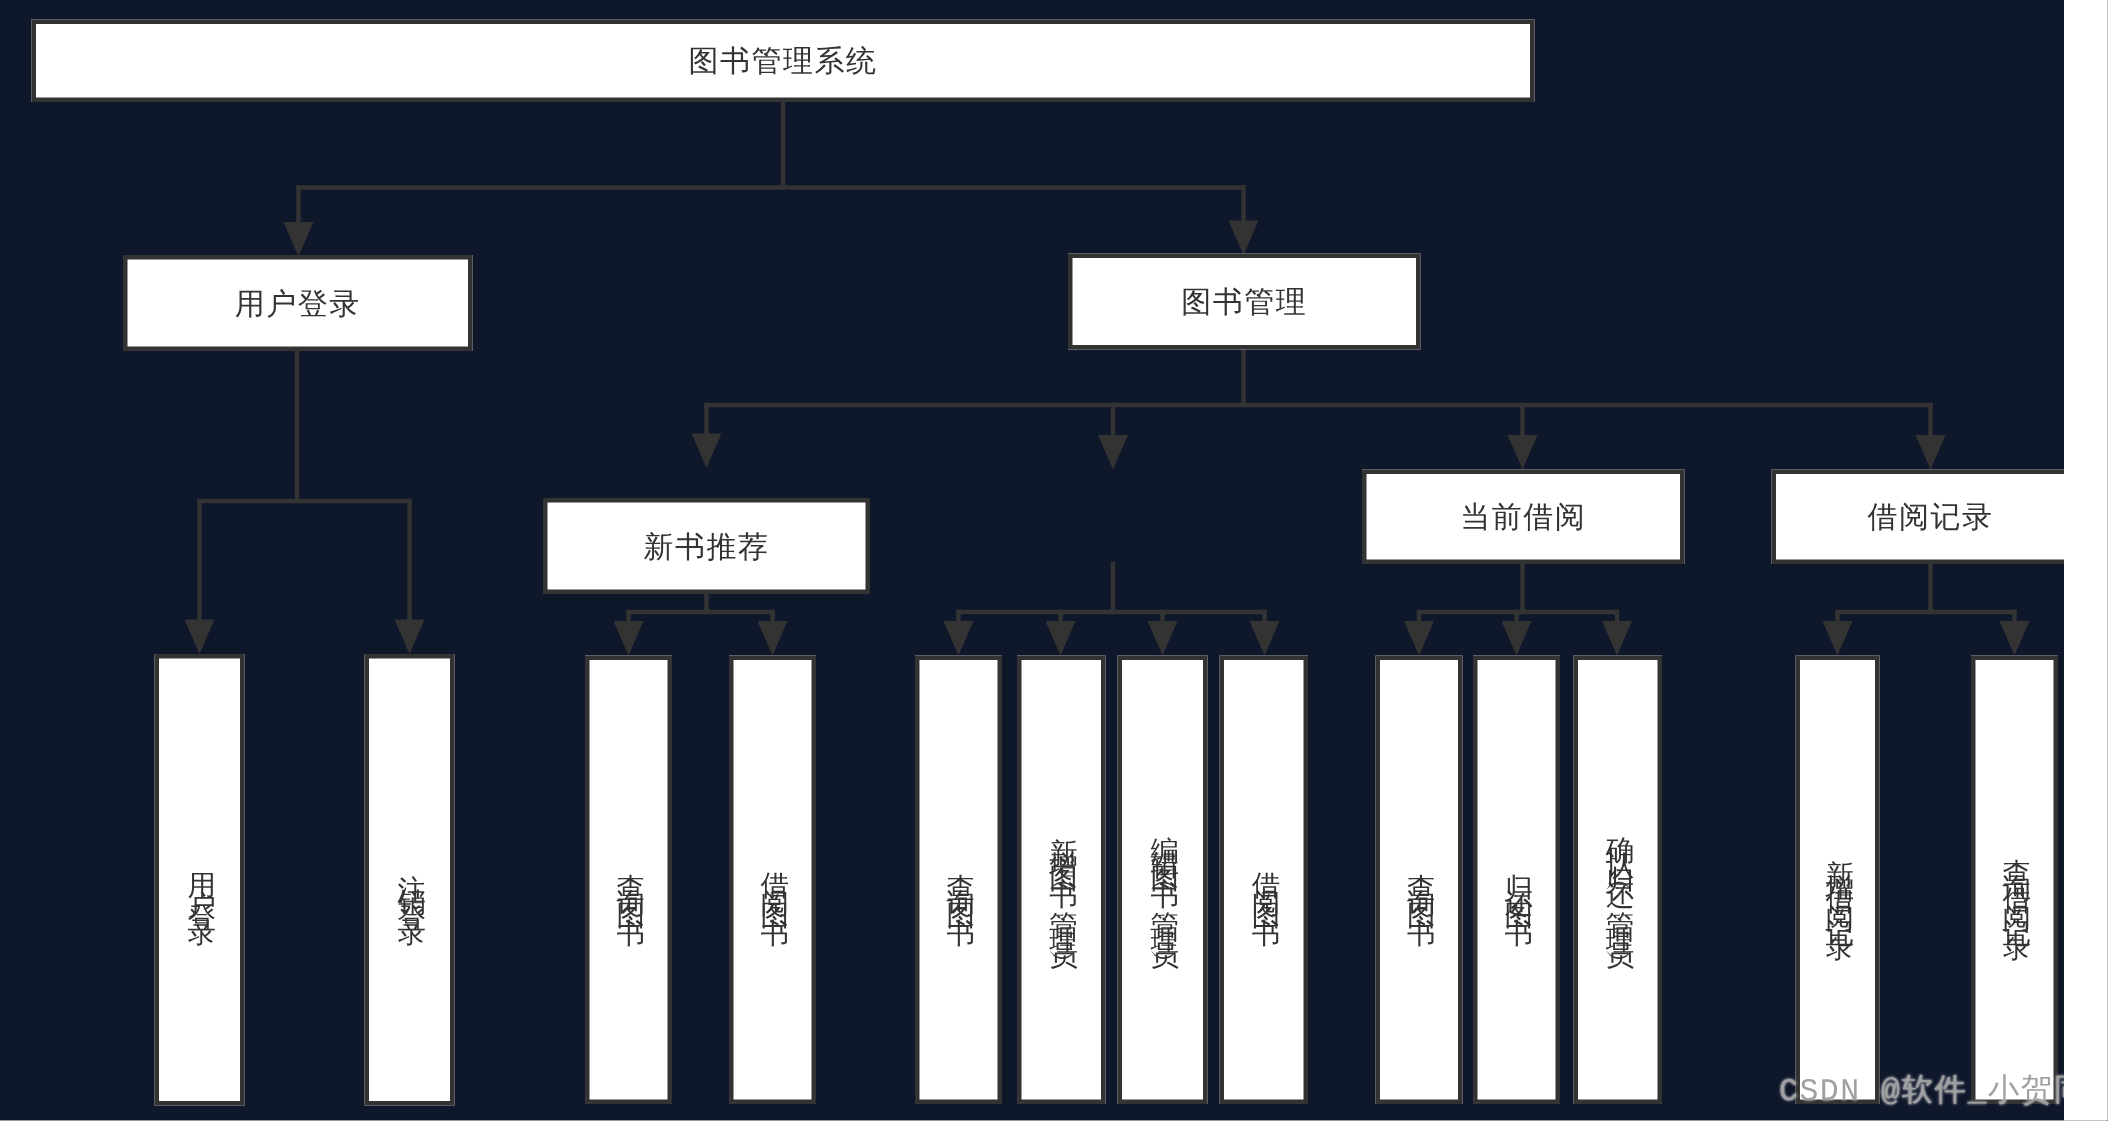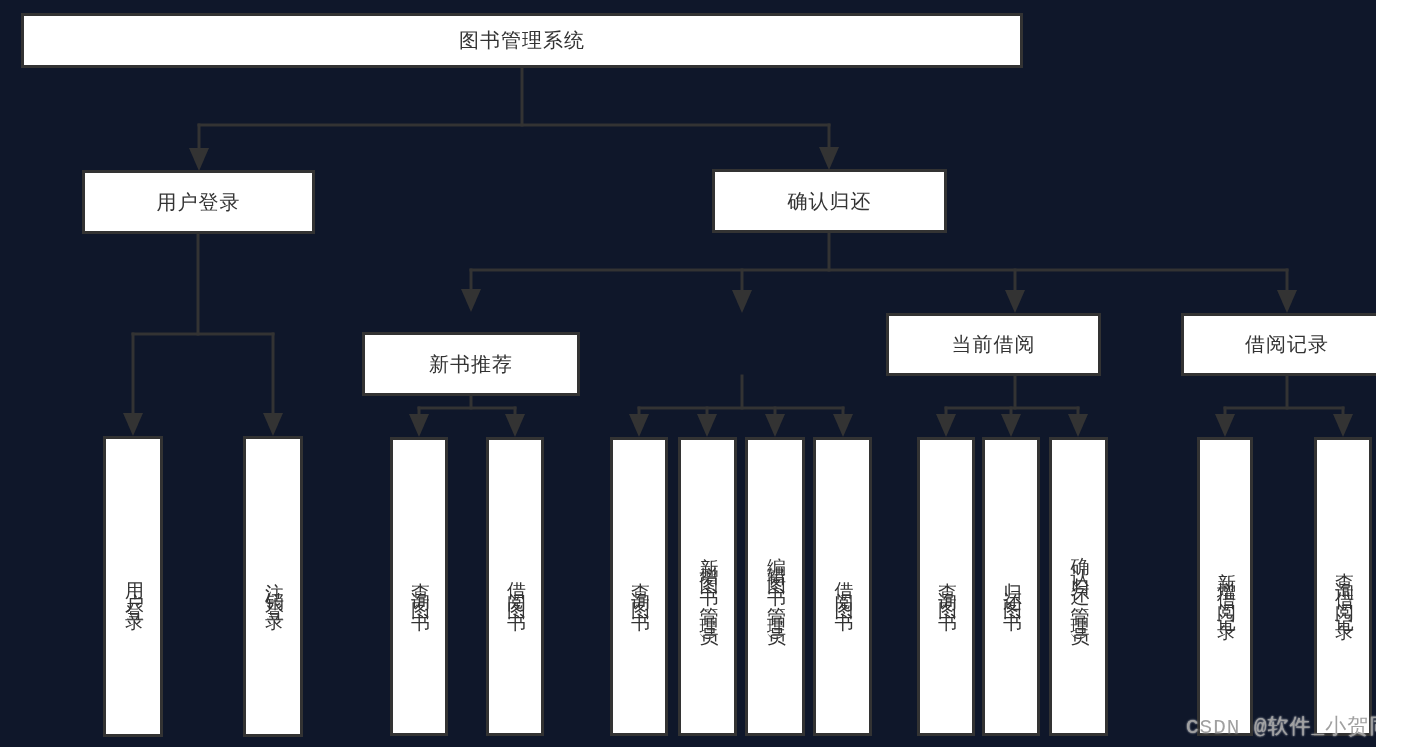--- a/index.html
+++ b/index.html
@@ -122,24 +122,24 @@
       <polygon points="1068,414 1088,414 1078,437"></polygon>
 
       <polygon points="1215,414 1235,414 1225,437"></polygon>
       <polygon points="1333,414 1353,414 1343,437"></polygon>
     </g>
   </svg>
 
   <div class="node" style="left:21px; top:13px; width:1002px; height:55px;">图书管理系统</div>
 
   <div class="node" style="left:82px; top:170px; width:233px; height:64px;">用户登录</div>
-  <div class="node" style="left:712px; top:169px; width:235px; height:64px;">确认归还</div>
+  <div class="node" style="left:712px; top:169px; width:235px; height:64px;">图书管理</div>
 
   <div class="node" style="left:362px; top:312px; width:218px; height:64px;margin-top:20px;">新书推荐</div>
-  <div class="node" style="left:886px; top:313px; width:215px; height:63px;">当前借阅</div>
+  <div class="node" style="left:908px; top:313px; width:215px; height:63px;">当前借阅</div>
   <div class="node" style="left:1181px; top:313px; width:212px; height:63px;">借阅记录</div>
 
   <div class="node leaf" style="left:103px; top:436px; width:60px; height:301px;">用户登录</div>
   <div class="node leaf" style="left:243px; top:436px; width:60px; height:301px;">注销登录</div>
 
   <div class="node leaf" style="left:390px; top:437px; width:58px; height:299px;">查询图书</div>
   <div class="node leaf" style="left:486px; top:437px; width:58px; height:299px;">借阅图书</div>
 
   <div class="node leaf" style="left:610px; top:437px; width:58px; height:299px;">查询图书</div>
   <div class="node leaf" style="left:678px; top:437px; width:59px; height:299px;">新增图书（管理员）</div>

